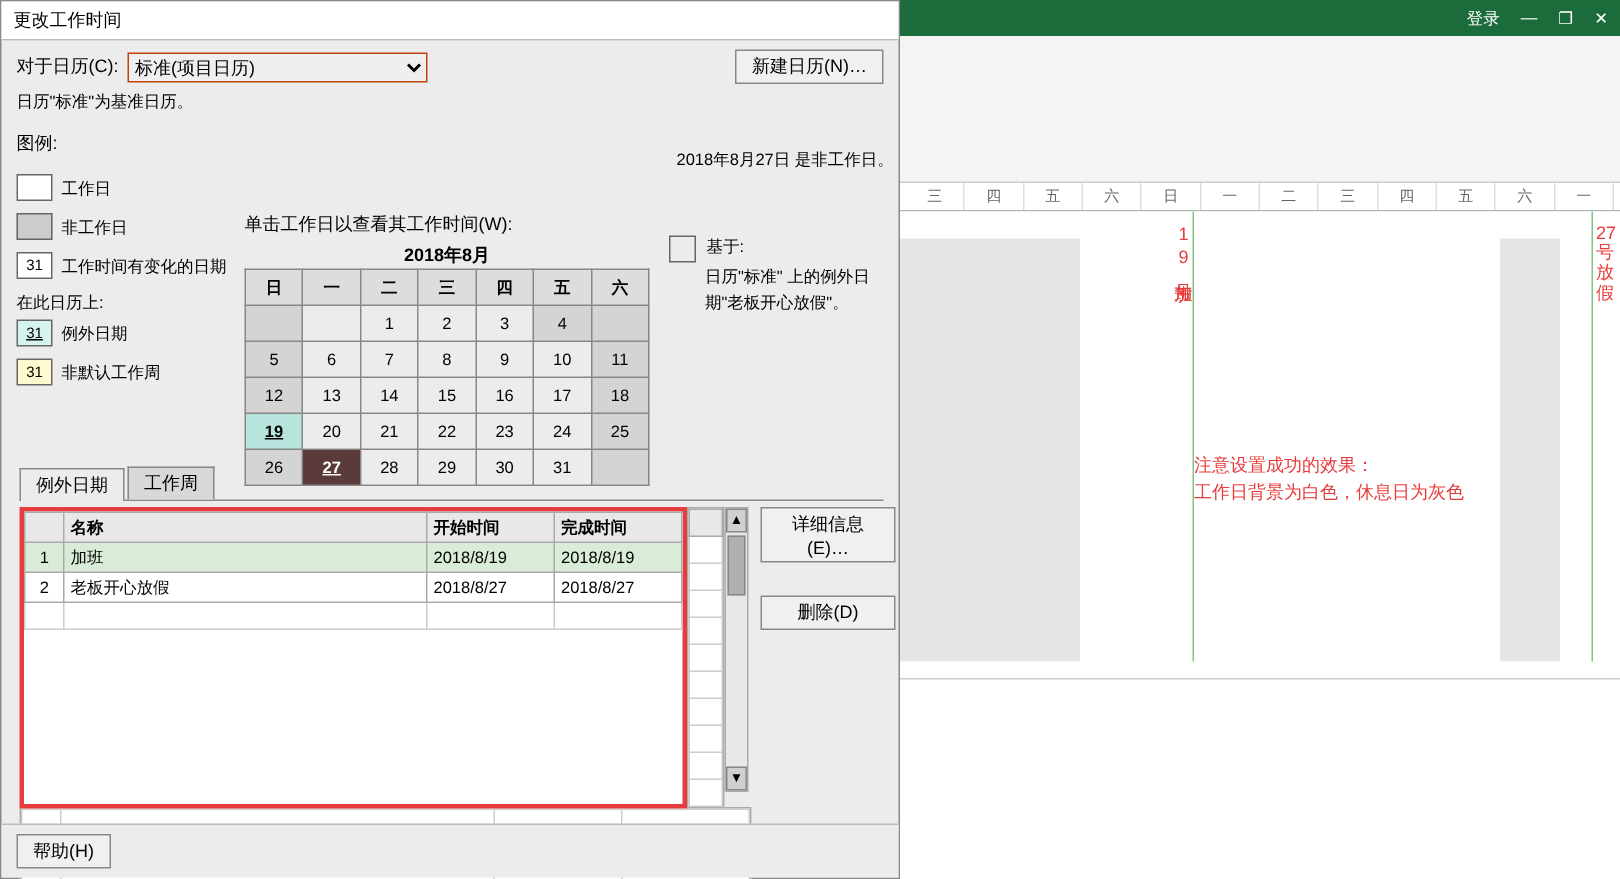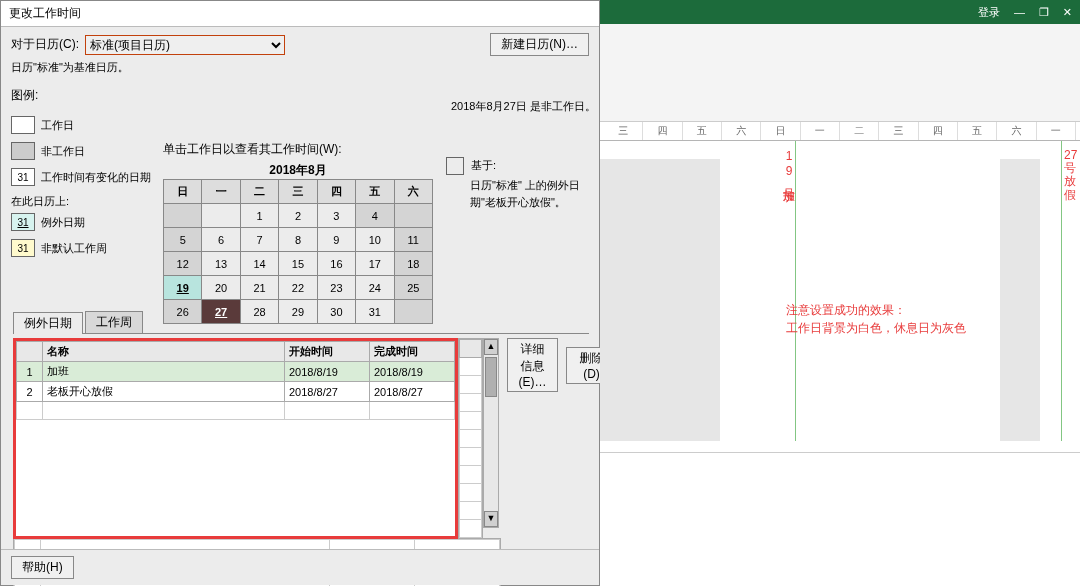--- a/index.html
+++ b/index.html
@@ -54,41 +54,41 @@
 
 .exc-wrap { display: flex; gap: 8px; align-items: flex-start; margin-top: 4px;}
 .exc-table-container { border: 3px solid #e83b3b; width: 445px; background: #fff; position: relative; }
 .exc-table { border-collapse: collapse; width: 100%; font-size: 11px; }
 .exc-table th, .exc-table td { border: 1px solid #aaa; padding: 2px 4px; height: 18px; text-align: left; }
 .exc-table th:first-child, .exc-table td:first-child { width: 26px; text-align: center; }
 .exc-table th { background: #e8e8e8; }
 .exc-table .blank-rows td { height: 18px; border: 1px solid #ccc; }
 .exc-table tr.sel td { background: #d9ecd7; }
 
-.exc-right { display: flex; flex-direction: row; gap: 8px; align-items: center; width: 110px; }
+.exc-right { display: flex; flex-direction: column; gap: 22px; align-items: center; width: 110px; }
 .scrollbar { width: 16px; height: 190px; background: #e8e8e8; border: 1px solid #aaa; position: relative; display: flex; flex-direction: column; justify-content: space-between; }
 .scrollbtn { height: 16px; background: #d0d0d0; border: 1px solid #888; text-align:center; font-size:9px; line-height:12px;}
 .thumb { position: absolute; top: 18px; left: 1px; right: 1px; height: 40px; background: #b0b0b0; border: 1px solid #888;}
 
 
 .footer { position: absolute; left: 0; right: 0; bottom: 0; border-top: 1px solid #bbb; padding: 6px 10px; display: flex; justify-content: space-between; background:#ececec;}
 .footer .right { display: flex; gap: 8px; }
 
 
 .project-panel { position: absolute; left: 600px; top: 0; right: 0; height: 586px; background: #fff; }
 .project-top { background: #1c6b3b; height: 24px; display: flex; justify-content: flex-end; align-items: center; padding-right: 8px; color: #fff; gap: 14px; font-size: 11px; }
 .project-toolbar { background: #f4f4f4; height: 98px; border-bottom: 1px solid #ccc; }
 .timeline-hdr { border-bottom: 1px solid #b5b5b5; font-size: 10px; color: #666; padding: 0 4px;}
 .timeline-hdr .dates { display:flex; justify-content:space-between;}
 .timeline-hdr .days { display: flex; }
 .timeline-hdr .day { flex: 1; text-align: center; border-right: 1px solid #ddd; padding: 2px 0;}
 .timeline-body { position: relative; height: 300px; background:#fff;}
 .task-text { color: #e83b3b; font-size: 12px; writing-mode: vertical-rl; position: absolute; left: 180px; top: 8px; letter-spacing:1px; text-orientation: upright;}
 .task-text2 { color: #e83b3b; font-size: 12px; position: absolute; right: 2px; top: 8px; width: 14px; line-height: 1.1; }
-.note-text { color: #e83b3b; font-size: 12px; position: absolute; left: 186px; top: 160px; line-height: 1.5; }
+.note-text { color: #e83b3b; font-size: 12px; position: absolute; left: 196px; top: 160px; line-height: 1.5; }
 .timeline-body .vline { position: absolute; top:0; bottom:0; width:1px; background:#83c683;}
 .grey-band{position:absolute; top:18px; bottom:0; background:#e6e6e6;}
 </style>
 </head>
 <body>
 
 <div class="dialog">
   <div class="titlebar">更改工作时间</div>
   <div class="content">
     <div class="row">

